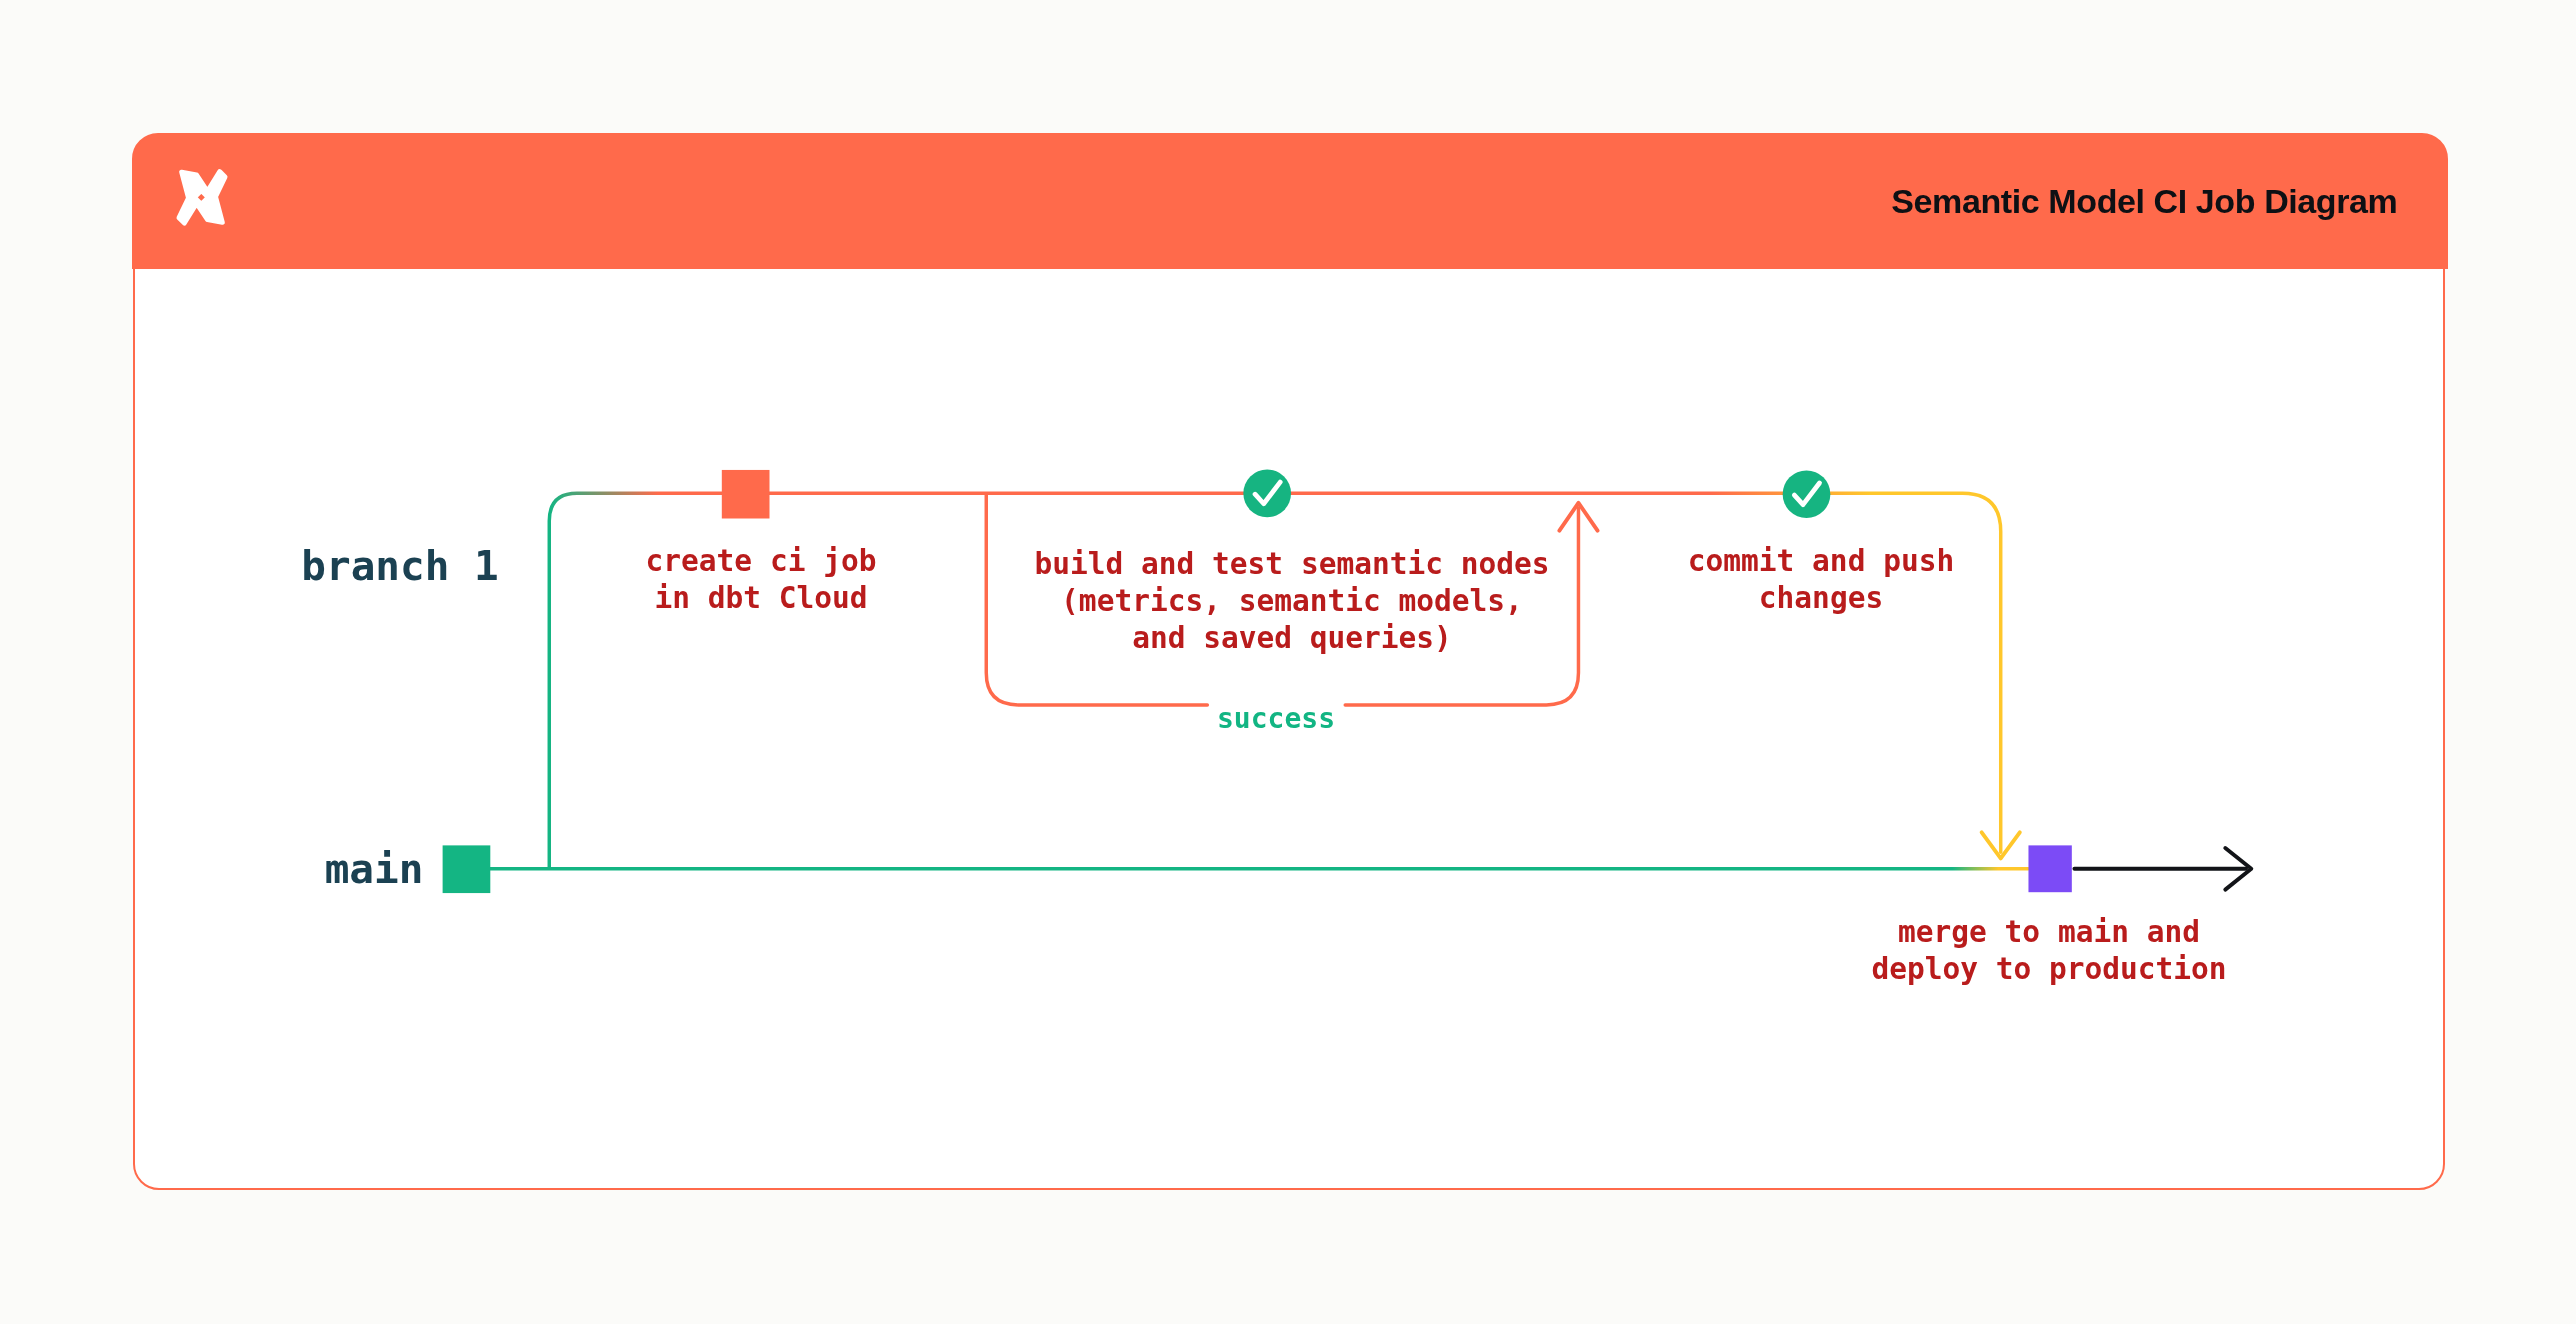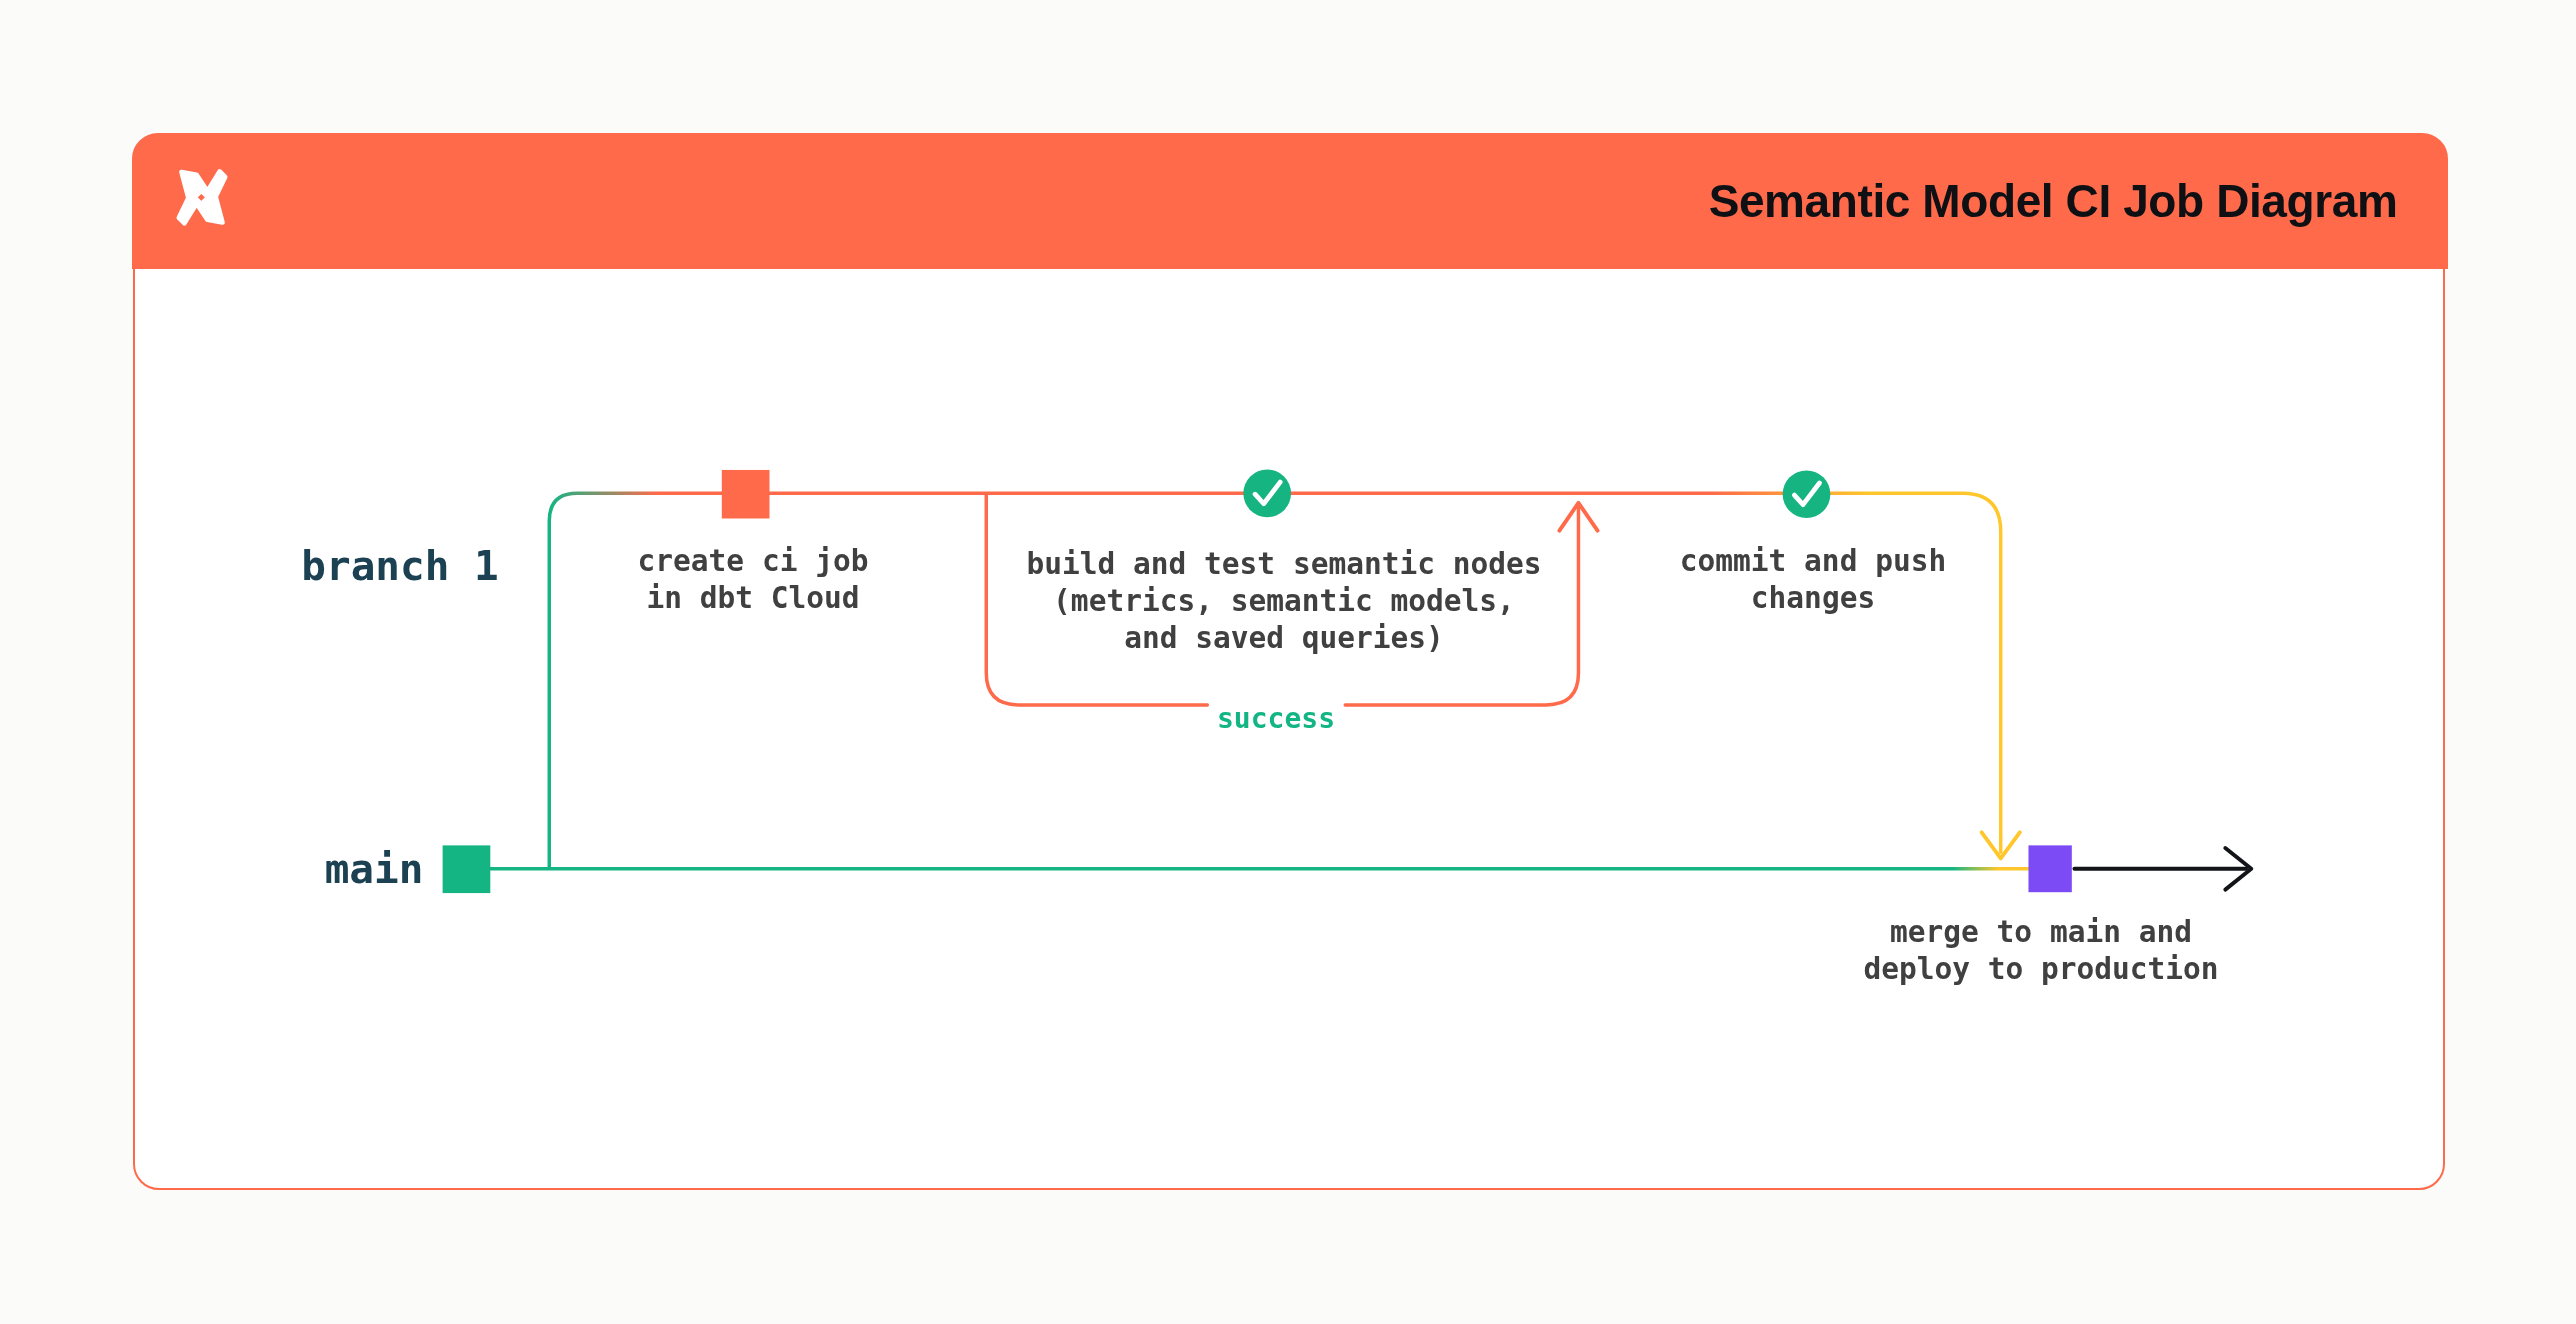--- a/index.html
+++ b/index.html
@@ -8,26 +8,26 @@
   .card{position:absolute;left:133px;top:134px;width:2312px;height:1056px;
         background:#FFFFFF;border:2.6px solid #FF6A4B;border-radius:26px;box-sizing:border-box;}
   .card-header{position:absolute;left:-2.6px;top:-2.6px;width:2312px;height:132px;
         background:#FF6A4B;border-radius:26px 26px 0 0;border:2.6px solid #FF6A4B;box-sizing:content-box;
         display:flex;align-items:center;justify-content:space-between;
         padding:0 0 0 0;}
   .logo-wrap{position:absolute;left:34px;top:29px;width:68px;height:68px;display:block;}
   .logo-wrap svg{display:block;width:68px;height:68px;}
   .title{position:absolute;right:49px;top:50%;transform:translateY(-50%);margin:0;
          font-family:"Liberation Sans","DejaVu Sans",sans-serif;
-         font-size:46px;font-weight:700;letter-spacing:-0.4px;color:#0E1014;white-space:nowrap;text-align:right;}
+         font-size:34px;font-weight:700;letter-spacing:-0.4px;color:#0E1014;white-space:nowrap;text-align:right;}
   .diagram-svg{position:absolute;left:0;top:0;width:2576px;height:1324px;}
   .track-label{position:absolute;transform:translate(-50%,-50%);
          font-size:41px;font-weight:700;color:#1B4152;white-space:nowrap;}
   .node-text{position:absolute;transform:translateX(-50%);text-align:center;
-         font-size:29.5px;line-height:37px;font-weight:700;color:#404040;white-space:nowrap;}
+         font-size:29.5px;line-height:37px;font-weight:700;color:#b91c1c;white-space:nowrap;margin-left:8px;}
   .success-label{position:absolute;transform:translate(-50%,-50%);
          font-size:28px;font-weight:700;color:#12B583;white-space:nowrap;margin-top:14px;}
 </style>
 </head>
 <body>
 
 <div class="canvas">
 
   <div class="card">
     <div class="card-header">

